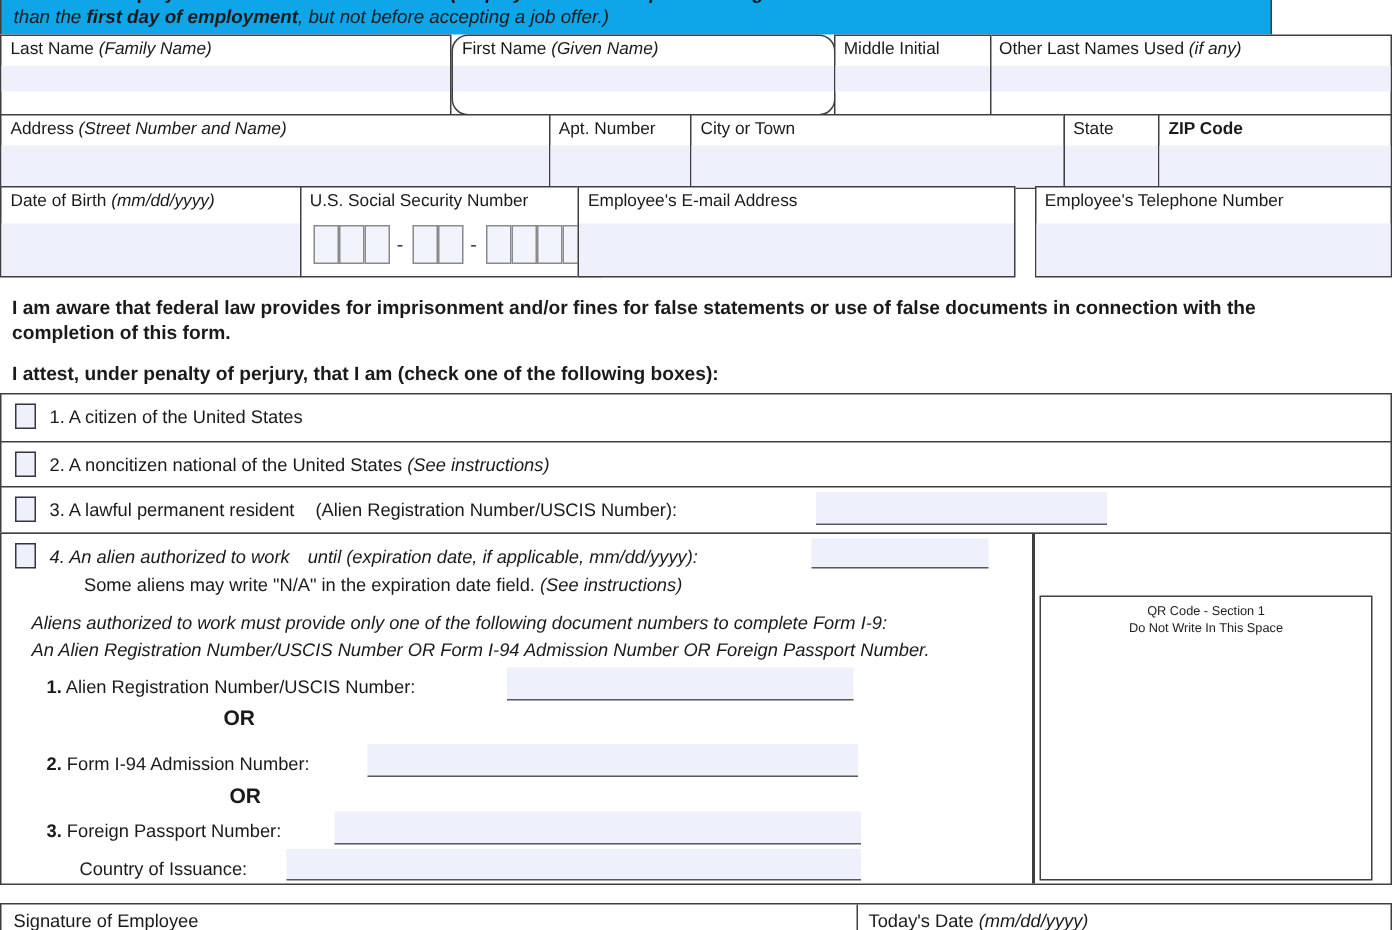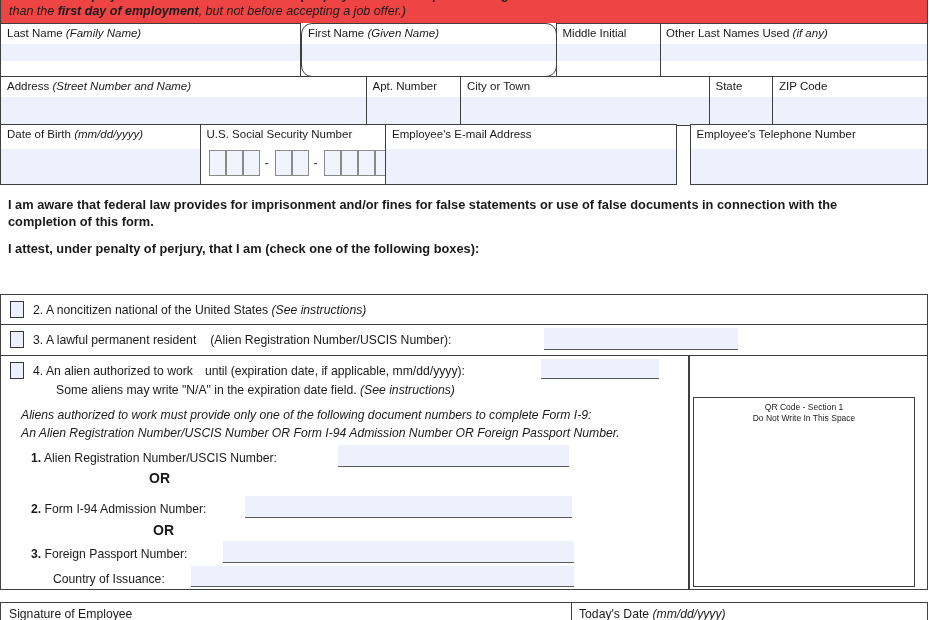--- a/index.html
+++ b/index.html
@@ -4,22 +4,22 @@
 <style>
   * { margin:0; padding:0; box-sizing:border-box; }
   html,body { background:#ffffff; }
   .page {
     position:relative; width:930px; height:620px; overflow:hidden;
     background:#ffffff; color:#1a1a1a;
     font-family:"Liberation Sans","DejaVu Sans",sans-serif;
     font-size:12px;
   }
   
-  .band { position:absolute; left:0; top:0; width:928px; height:23px;
-    background:#ef4444; border-left:1.5px solid #3f3f3f; border-right:1.5px solid #3f3f3f;
+  .band { position:absolute; left:0; top:0; width:848px; height:23px;
+    background:#0ea5e9; border-left:1.5px solid #3f3f3f; border-right:1.5px solid #3f3f3f;
     overflow:hidden; }
   .band .clipline { position:absolute; left:8px; top:-12px; white-space:nowrap;
     font-size:12.5px; font-weight:bold; }
   .band .clipline .it { font-style:italic; }
   .band .line2 { position:absolute; left:8px; top:4px; font-style:italic; font-size:12.5px; }
   .band .line2 b { font-weight:bold; }
   
   .cell { position:absolute; border:1.5px solid #3f3f3f; background:#fff; }
   .cell .lbl { position:absolute; left:6px; top:3px; font-size:11.5px; white-space:nowrap; }
   .lbl .it, .itx { font-style:italic; }
@@ -86,21 +86,21 @@
     <div class="strip" style="left:0;top:20px;right:0;bottom:0;"></div>
   </div>
   <div class="cell" style="left:460px;top:75.5px;width:250px;height:50px;">
     <div class="lbl">City or Town</div>
     <div class="strip" style="left:0;top:20px;right:0;bottom:0;"></div>
   </div>
   <div class="cell" style="left:708.5px;top:75.5px;width:65px;height:50px;">
     <div class="lbl">State</div>
     <div class="strip" style="left:0;top:20px;right:0;bottom:0;"></div>
   </div>
-  <div class="cell" style="left:772px;top:75.5px;width:156px;height:50px;">
+  <div class="cell" style="left:772px;top:75.5px;width:156px;height:50px;font-weight:bold;">
     <div class="lbl">ZIP Code</div>
     <div class="strip" style="left:0;top:20px;right:0;bottom:0;"></div>
   </div>
 
   <div class="cell" style="left:0;top:124px;width:201px;height:61px;">
     <div class="lbl"><span>Date of Birth </span><span class="it">(mm/dd/yyyy)</span></div>
     <div class="strip" style="left:0;top:24px;right:0;bottom:0;"></div>
   </div>
   <div class="cell" style="left:199.5px;top:124px;width:201px;height:61px;">
     <div class="lbl">U.S. Social Security Number</div>
@@ -122,39 +122,43 @@
     <div class="strip" style="left:0;top:24px;right:0;bottom:0;"></div>
   </div>
   <div class="cell" style="left:689.5px;top:124px;width:238.5px;height:61px;">
     <div class="lbl">Employee's Telephone Number</div>
     <div class="strip" style="left:0;top:24px;right:0;bottom:0;"></div>
   </div>
 
   <div class="para-bold" style="left:8px;top:196px;width:880px;">I am aware that federal law provides for imprisonment and/or fines for false statements or use of false documents in connection with the completion of this form.</div>
   <div class="para-bold" style="left:8px;top:240px;width:880px;">I attest, under penalty of perjury, that I am (check one of the following boxes):</div>
 
+  <div class="optbox" style="top:262px;height:33px;">
+    <div class="chk" style="top:6px;"></div>
+    <div class="opt-label" style="top:8px;">1. A citizen of the United States</div>
+  </div>
 
   <div class="optbox" style="top:293.5px;height:32px;">
     <div class="chk" style="top:6px;"></div>
     <div class="opt-label" style="top:8px;">
       <span>2. A noncitizen national of the United States </span><span class="itx">(See instructions)</span>
     </div>
   </div>
 
   <div class="optbox" style="top:324px;height:32px;">
     <div class="chk" style="top:6px;"></div>
     <div class="opt-label" style="top:8px;">
       <span>3. A lawful permanent resident</span><span style="display:inline-block;width:14px;"></span><span>(Alien Registration Number/USCIS Number):</span>
     </div>
     <div class="fillline" style="left:543px;top:3px;width:194px;height:22px;"></div>
   </div>
 
   <div class="optbox" style="top:354.5px;height:235px;">
     <div class="chk" style="top:6px;"></div>
-    <div class="opt-label" style="top:8px;">
+    <div class="opt-label" style="top:8px;font-style:italic;">
       <span>4. An alien authorized to work</span><span style="display:inline-block;width:12px;"></span><span>until (expiration date, if applicable, mm/dd/yyyy):</span>
     </div>
     <div class="fillline" style="left:540px;top:3px;width:118px;height:20px;"></div>
     <div class="opt-label" style="left:55px;top:27px;">
       <span>Some aliens may write "N/A" in the expiration date field. </span><span class="itx">(See instructions)</span>
     </div>
 
     <div class="note-italic" style="left:20px;top:52px;">Aliens authorized to work must provide only one of the following document numbers to complete Form I-9:</div>
     <div class="note-italic" style="left:20px;top:70px;">An Alien Registration Number/USCIS Number OR Form I-94 Admission Number OR Foreign Passport Number.</div>
 

